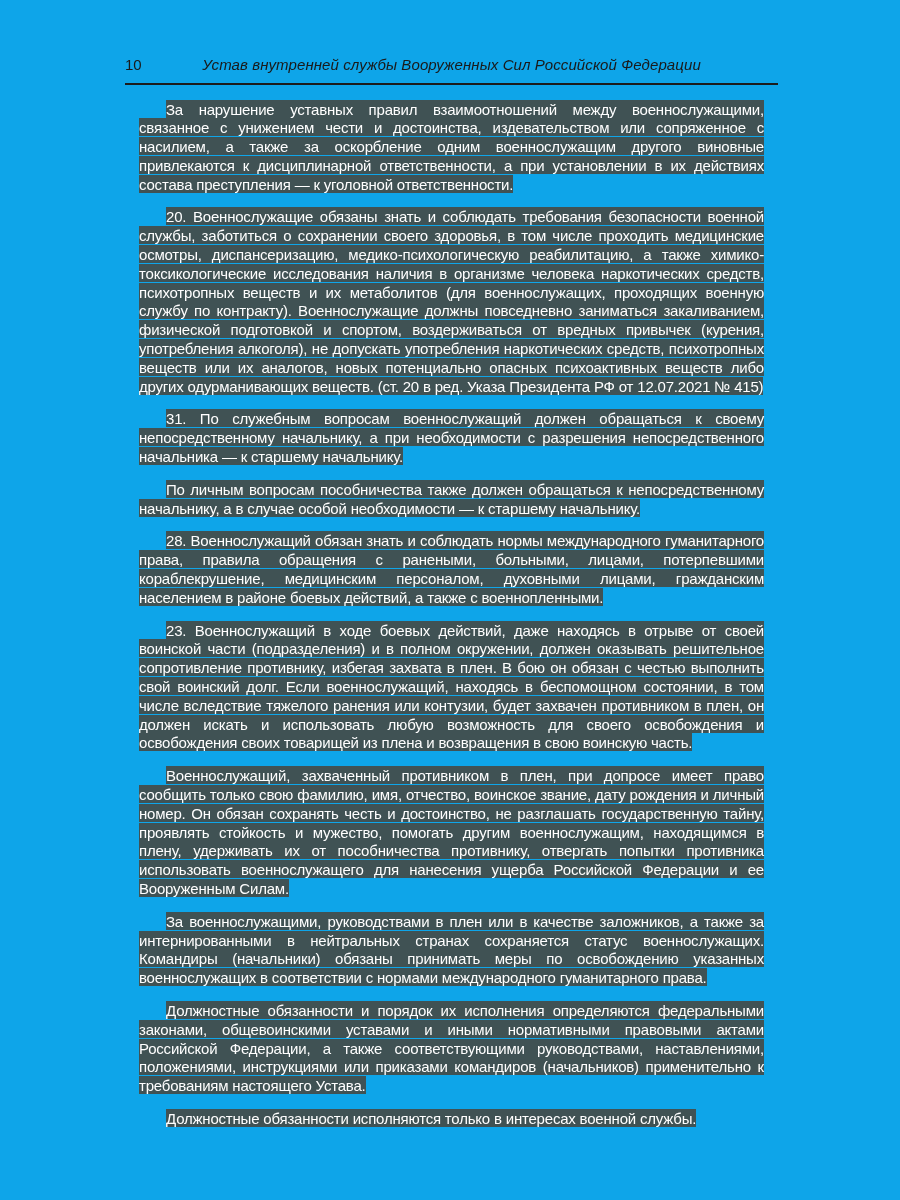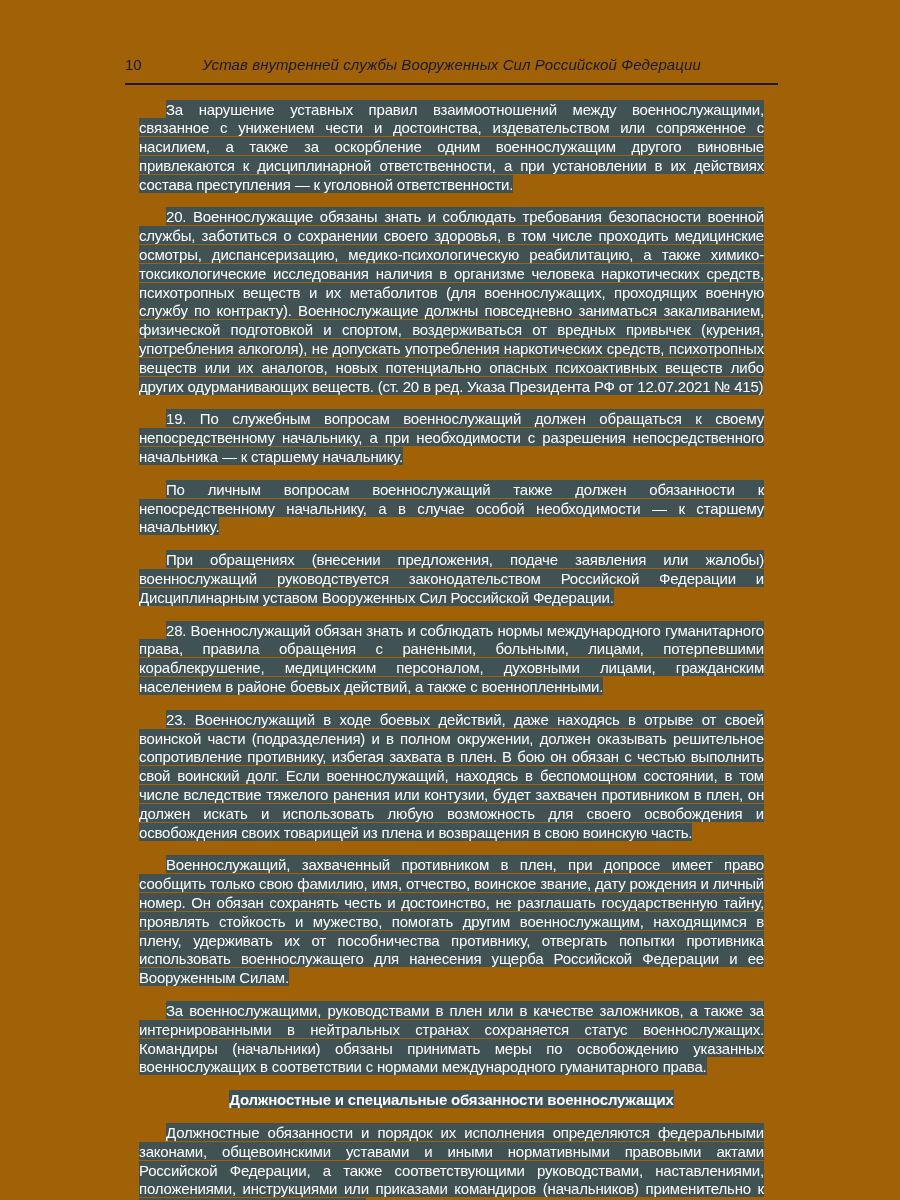--- a/index.html
+++ b/index.html
@@ -7,21 +7,21 @@
     padding: 0;
     background: #ffffff;
     width: 900px;
     height: 1200px;
   }
   .page {
     position: relative;
     box-sizing: border-box;
     width: 900px;
     height: 1200px;
-    background: #a16207;
+    background: #0ea5e9;
     padding: 56px 122px 0 125px;
     overflow: hidden;
     font-family: "Liberation Sans", "DejaVu Sans", sans-serif;
     color: #1a1a1a;
   }
   .running-header {
     position: relative;
     border-bottom: 2px solid #1c1c1c;
     padding-bottom: 7px;
     height: 20px;
@@ -78,35 +78,33 @@
     <span class="page-number">10</span>
     <span class="header-title">Устав внутренней службы Вооруженных Сил Российской Федерации</span>
   </div>
 
   <div class="body-text">
 
     <p><span class="hl">За нарушение уставных правил взаимоотношений между военнослужащими, связанное с унижением чести и достоинства, издевательством или сопряженное с насилием, а также за оскорбление одним военнослужащим другого виновные привлекаются к дисциплинарной ответственности, а при установлении в их действиях состава преступления — к уголовной ответственности.</span></p>
 
     <p><span class="hl">20. Военнослужащие обязаны знать и соблюдать требования безопасности военной службы, заботиться о сохранении своего здоровья, в том числе проходить медицинские осмотры, диспансеризацию, медико-психологическую реабилитацию, а также химико-токсикологические исследования наличия в организме человека наркотических средств, психотропных веществ и их метаболитов (для военнослужащих, проходящих военную службу по контракту). Военнослужащие должны повседневно заниматься закаливанием, физической подготовкой и спортом, воздерживаться от вредных привычек (курения, употребления алкоголя), не допускать употребления наркотических средств, психотропных веществ или их аналогов, новых потенциально опасных психоактивных веществ либо других одурманивающих веществ. </span><span class="hl italic">(ст. 20 в ред. Указа Президента РФ от 12.07.2021 № 415)</span></p>
 
-    <p><span class="hl">19. По служебным вопросам военнослужащий должен обращаться к своему непосредственному начальнику, а при необходимости с разрешения непосредственного начальника — к старшему начальнику.</span></p>
+    <p><span class="hl">31. По служебным вопросам военнослужащий должен обращаться к своему непосредственному начальнику, а при необходимости с разрешения непосредственного начальника — к старшему начальнику.</span></p>
 
-    <p><span class="hl">По личным вопросам военнослужащий также должен обязанности к непосредственному начальнику, а в случае особой необходимости — к старшему начальнику.</span></p>
+    <p><span class="hl">По личным вопросам пособничества также должен обращаться к непосредственному начальнику, а в случае особой необходимости — к старшему начальнику.</span></p>
 
-    <p><span class="hl">При обращениях (внесении предложения, подаче заявления или жалобы) военнослужащий руководствуется законодательством Российской Федерации и Дисциплинарным уставом Вооруженных Сил Российской Федерации.</span></p>
 
     <p><span class="hl">28. Военнослужащий обязан знать и соблюдать нормы международного гуманитарного права, правила обращения с ранеными, больными, лицами, потерпевшими кораблекрушение, медицинским персоналом, духовными лицами, гражданским населением в районе боевых действий, а также с военнопленными.</span></p>
 
     <p><span class="hl">23. Военнослужащий в ходе боевых действий, даже находясь в отрыве от своей воинской части (подразделения) и в полном окружении, должен оказывать решительное сопротивление противнику, избегая захвата в плен. В бою он обязан с честью выполнить свой воинский долг. Если военнослужащий, находясь в беспомощном состоянии, в том числе вследствие тяжелого ранения или контузии, будет захвачен противником в плен, он должен искать и использовать любую возможность для своего освобождения и освобождения своих товарищей из плена и возвращения в свою воинскую часть.</span></p>
 
     <p><span class="hl">Военнослужащий, захваченный противником в плен, при допросе имеет право сообщить только свою фамилию, имя, отчество, воинское звание, дату рождения и личный номер. Он обязан сохранять честь и достоинство, не разглашать государственную тайну, проявлять стойкость и мужество, помогать другим военнослужащим, находящимся в плену, удерживать их от пособничества противнику, отвергать попытки противника использовать военнослужащего для нанесения ущерба Российской Федерации и ее Вооруженным Силам.</span></p>
 
     <p><span class="hl">За военнослужащими, руководствами в плен или в качестве заложников, а также за интернированными в нейтральных странах сохраняется статус военнослужащих. Командиры (начальники) обязаны принимать меры по освобождению указанных военнослужащих в соответствии с нормами международного гуманитарного права.</span></p>
 
-    <div class="section-heading"><span class="hl">Должностные и специальные обязанности военнослужащих</span></div>
 
 
     <p><span class="hl">Должностные обязанности и порядок их исполнения определяются федеральными законами, общевоинскими уставами и иными нормативными правовыми актами Российской Федерации, а также соответствующими руководствами, наставлениями, положениями, инструкциями или приказами командиров (начальников) применительно к требованиям настоящего Устава.</span></p>
 
     <p><span class="hl">Должностные обязанности исполняются только в интересах военной службы.</span></p>
 
   </div>
 
 </div>
 

